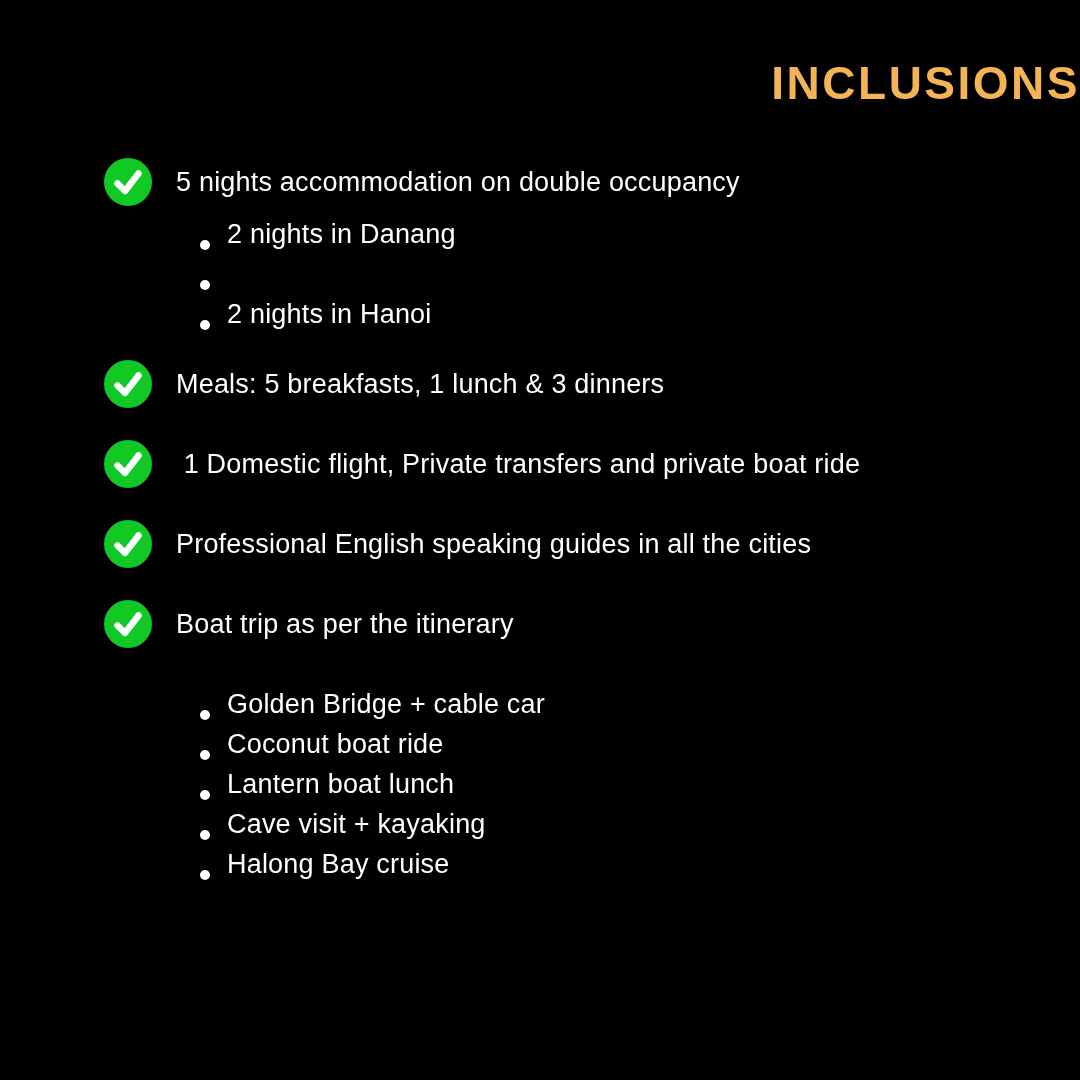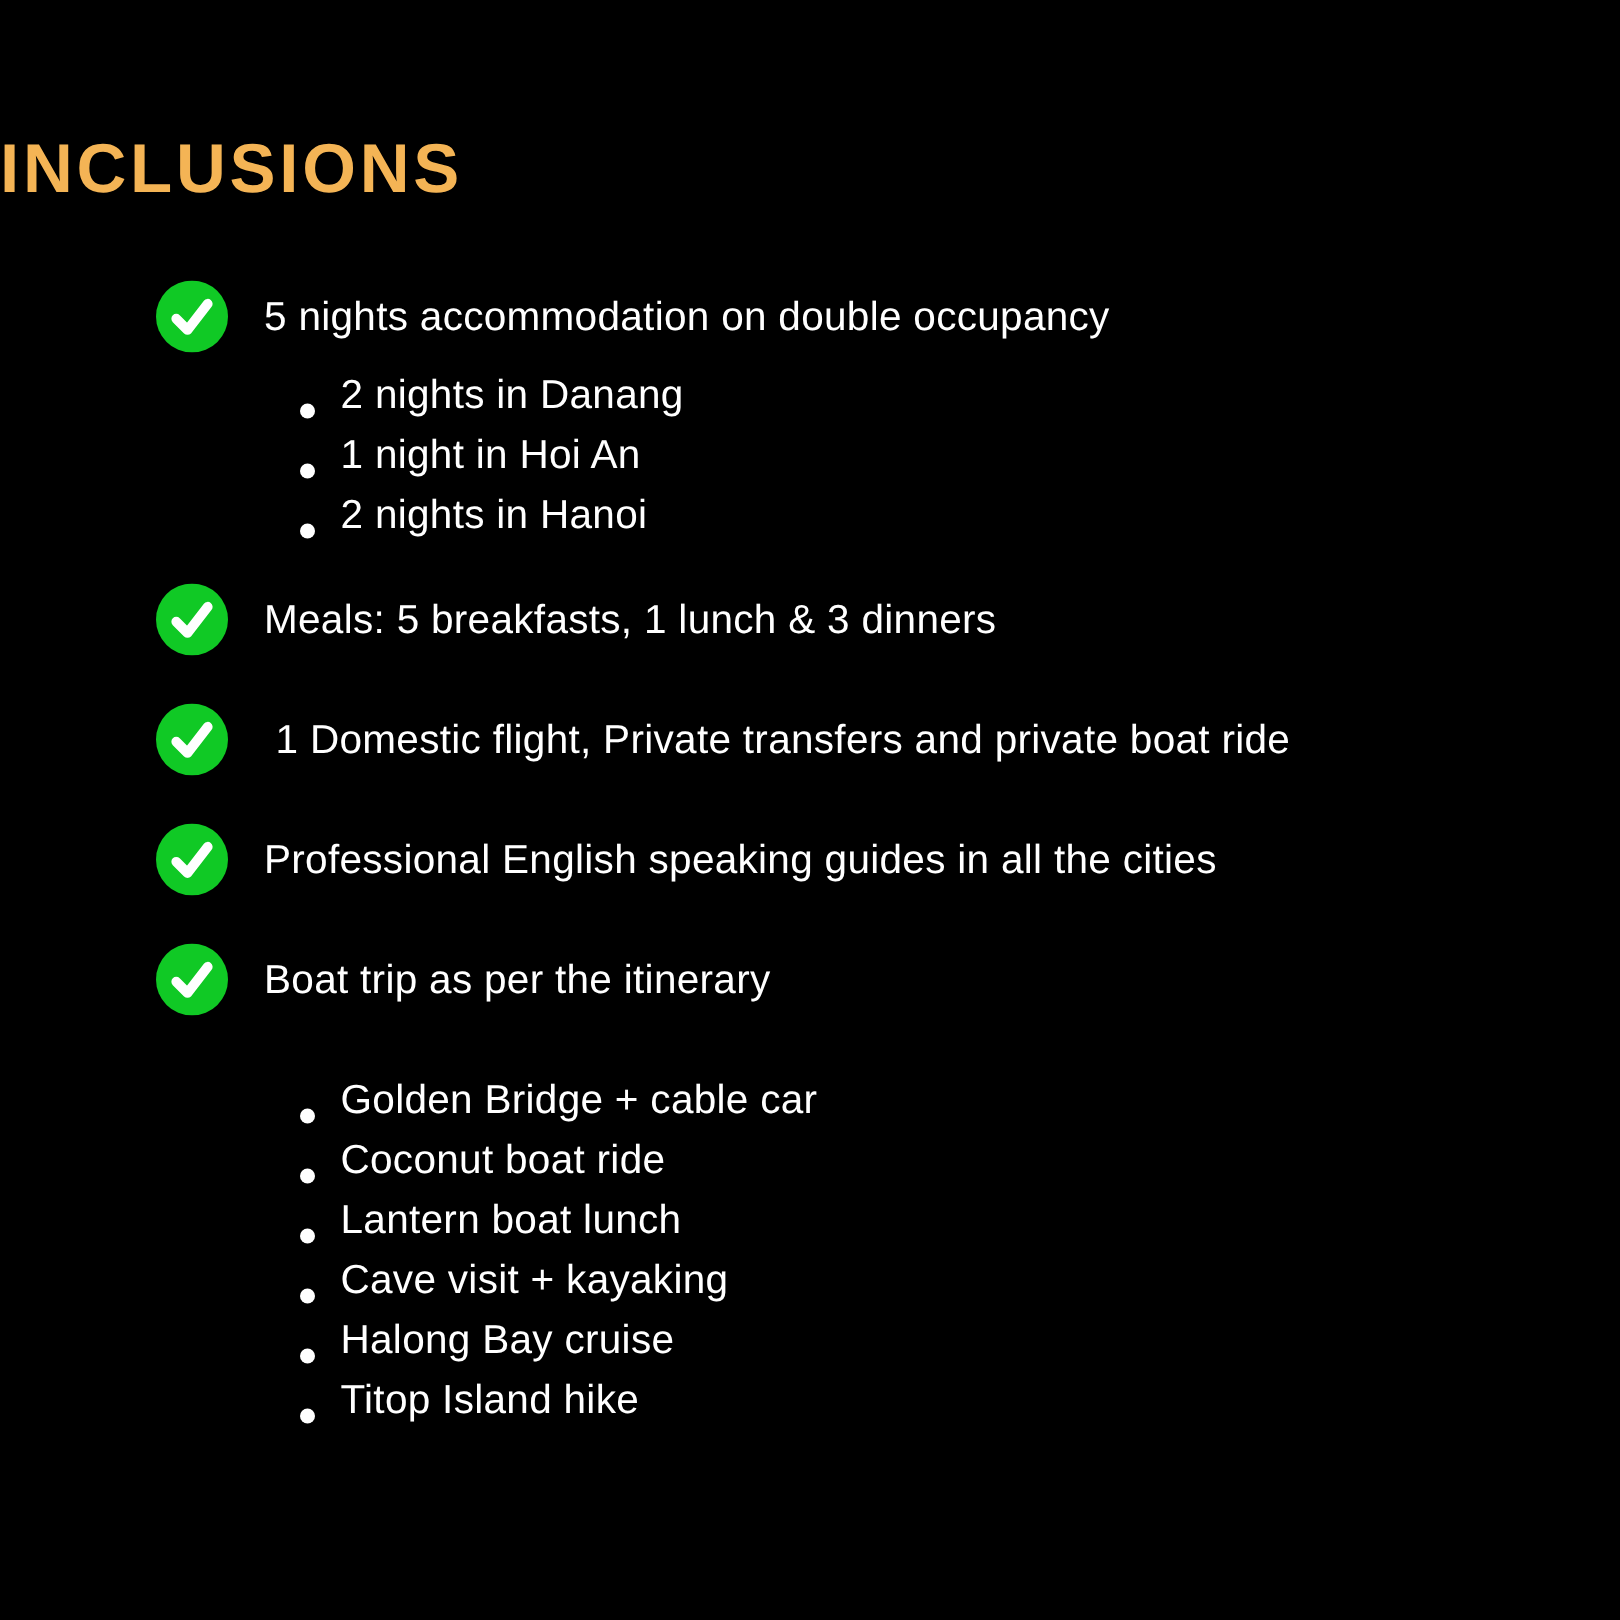--- a/index.html
+++ b/index.html
@@ -14,22 +14,22 @@
     background: var(--background);
     font-family: "Liberation Sans", sans-serif;
     overflow: hidden;
   }
   .slide {
     width: 1080px;
     height: 1080px;
     background: var(--background);
   }
   .title {
-    padding-top: 85px;
-    text-align: left;
+    padding-top: 56px;
+    text-align: right;
     font-size: 46px;
     font-weight: 800;
     letter-spacing: 2.5px;
     color: var(--title);
   }
   .list {
     margin: 48px 0 0 104px;
   }
   .item-row {
     display: flex;
@@ -94,21 +94,20 @@
       <span class="item-text">5 nights accommodation on double occupancy</span>
     </div>
     <div class="sub-list">
   <div class="sub-row">
     <span class="dot"></span>
     <span class="sub-text">2 nights in Danang</span>
   </div>
 
   <div class="sub-row">
     <span class="dot"></span>
-    <span class="sub-text">1 night in Hoi An</span>
   </div>
 
   <div class="sub-row">
     <span class="dot"></span>
     <span class="sub-text">2 nights in Hanoi</span>
   </div>
 </div>
   </div>
 
   <div class="item">
@@ -175,20 +174,16 @@
   <div class="sub-row">
     <span class="dot"></span>
     <span class="sub-text">Cave visit + kayaking</span>
   </div>
 
   <div class="sub-row">
     <span class="dot"></span>
     <span class="sub-text">Halong Bay cruise</span>
   </div>
 
-  <div class="sub-row">
-    <span class="dot"></span>
-    <span class="sub-text">Titop Island hike</span>
-  </div>
 </div>
   </div>
 </div>
 </div>
 
 </body></html>

